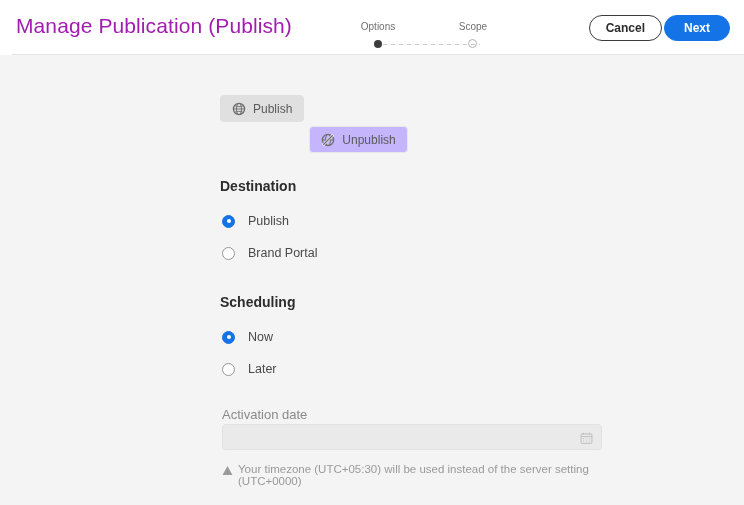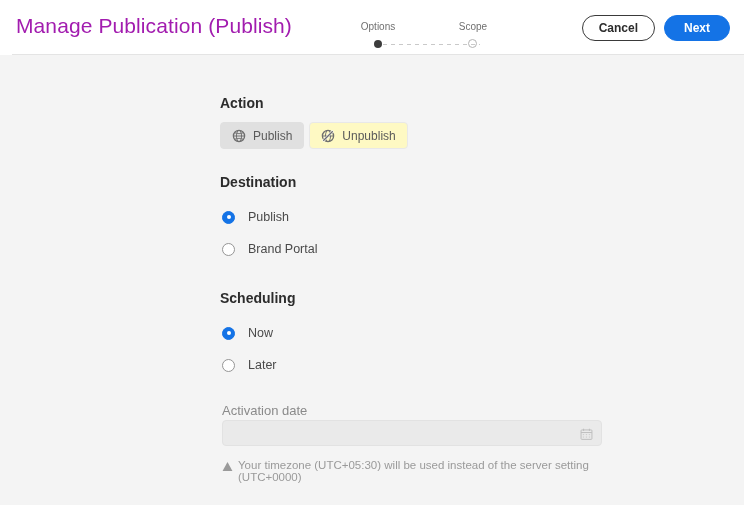--- a/index.html
+++ b/index.html
@@ -94,21 +94,21 @@
     height: 9px;
     top: -1px;
   }
 
   
   .header-actions {
     position: absolute;
     right: 14px;
     top: 15px;
     display: flex;
-    gap: 9px;
+    gap: 2px;
     align-items: flex-start;
   }
   .btn {
     height: 26px;
     border-radius: 14px;
     font-size: 12px;
     font-weight: 700;
     cursor: pointer;
     display: inline-flex;
     align-items: center;
@@ -160,22 +160,23 @@
     font-size: 12px;
     color: #5a5a5a;
     cursor: pointer;
     border: 1px solid transparent;
   }
   .seg-btn.selected {
     background: #e0e0e0;
     border-color: #e0e0e0;
   }
   .seg-btn.unselected {
-    background: #fef9c3;
+    background: #c4b5fd;
     border-color: #e8e8e8;
+    margin-top: 31px;
   }
   .seg-icon { width: 14px; height: 14px; display: block; flex: 0 0 14px; }
 
   
   .radio-row {
     display: flex;
     align-items: center;
     height: 32px;
     cursor: pointer;
   }
@@ -279,21 +280,20 @@
     <button class="btn btn-next">Next</button>
   </div>
 
   <div class="header-divider"></div>
 </div>
 
 <div class="main">
   <div class="form">
 
     <div class="section">
-      <div class="section-title">Action</div>
       <div class="action-group">
         <div class="seg-btn selected">
           <span class="seg-icon">
             <svg viewBox="0 0 16 16" width="14" height="14">
               <circle cx="8" cy="8" r="6.4" fill="none" stroke="#6e6e6e" stroke-width="1.5"></circle>
               <ellipse cx="8" cy="8" rx="2.9" ry="6.4" fill="none" stroke="#6e6e6e" stroke-width="1.1"></ellipse>
               <path d="M1.8 8 H14.2" stroke="#6e6e6e" stroke-width="1.1" fill="none"></path>
               <path d="M3 4.4 Q8 6.3 13 4.4" stroke="#6e6e6e" stroke-width="1" fill="none"></path>
               <path d="M3 11.6 Q8 9.7 13 11.6" stroke="#6e6e6e" stroke-width="1" fill="none"></path>
             </svg>

